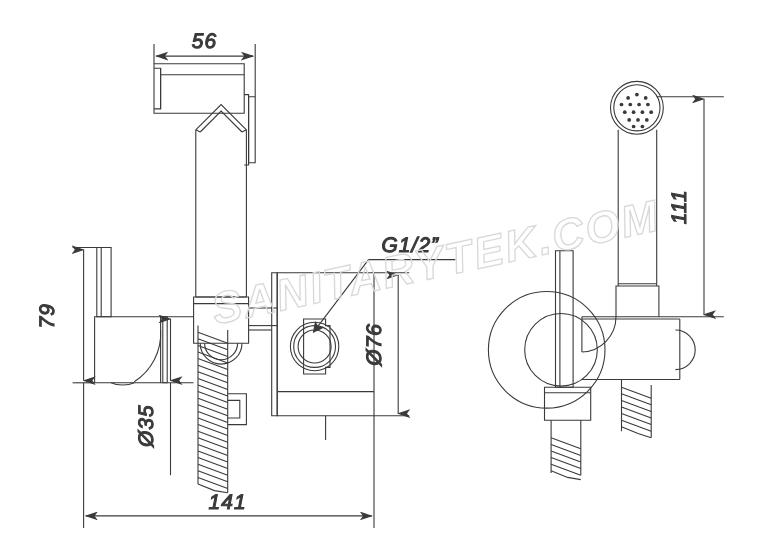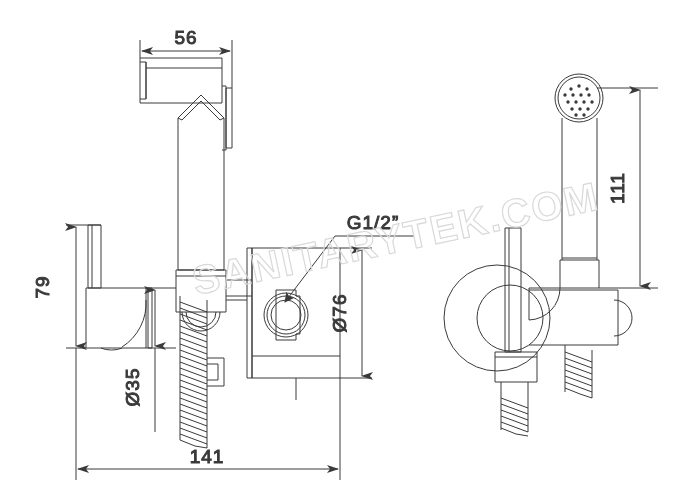--- a/index.html
+++ b/index.html
@@ -10,20 +10,21 @@
   }
   body {
     font-family: "Liberation Sans", sans-serif;
   }
   #sheet {
     position: relative;
     width: 700px;
     height: 495px;
     background: #ffffff;
     overflow: hidden;
+    font-style: italic;
   }
   #drawing {
     position: absolute;
     left: 0;
     top: 0;
   }
   .dim-text {
     font-family: "Liberation Sans", sans-serif;
     font-size: 19px;
     fill: #3a3a3a;

